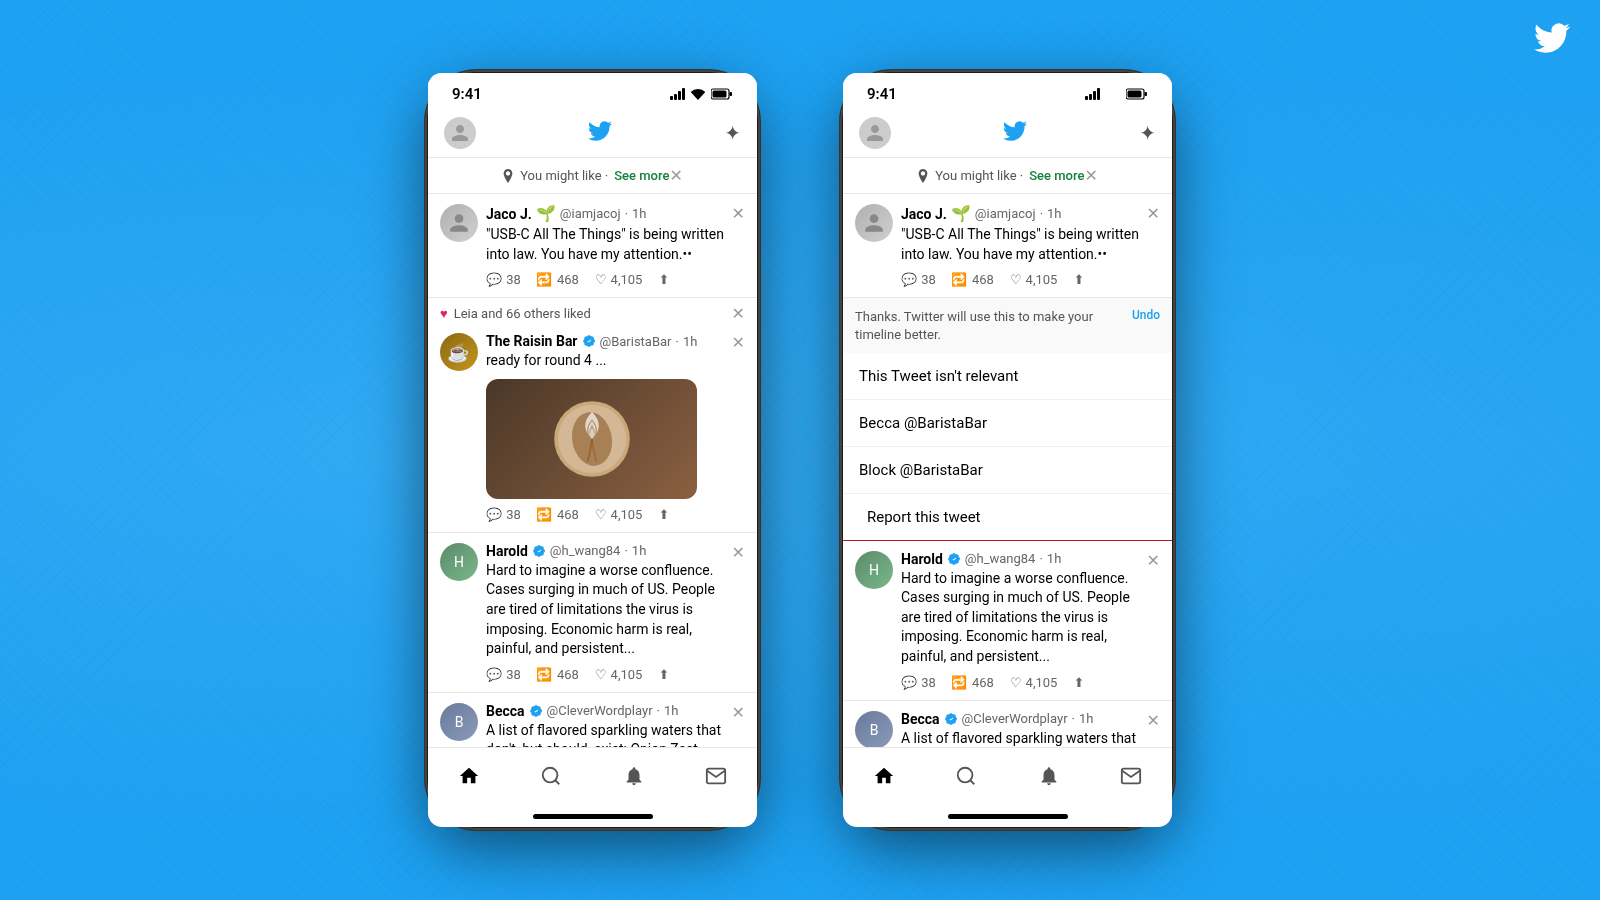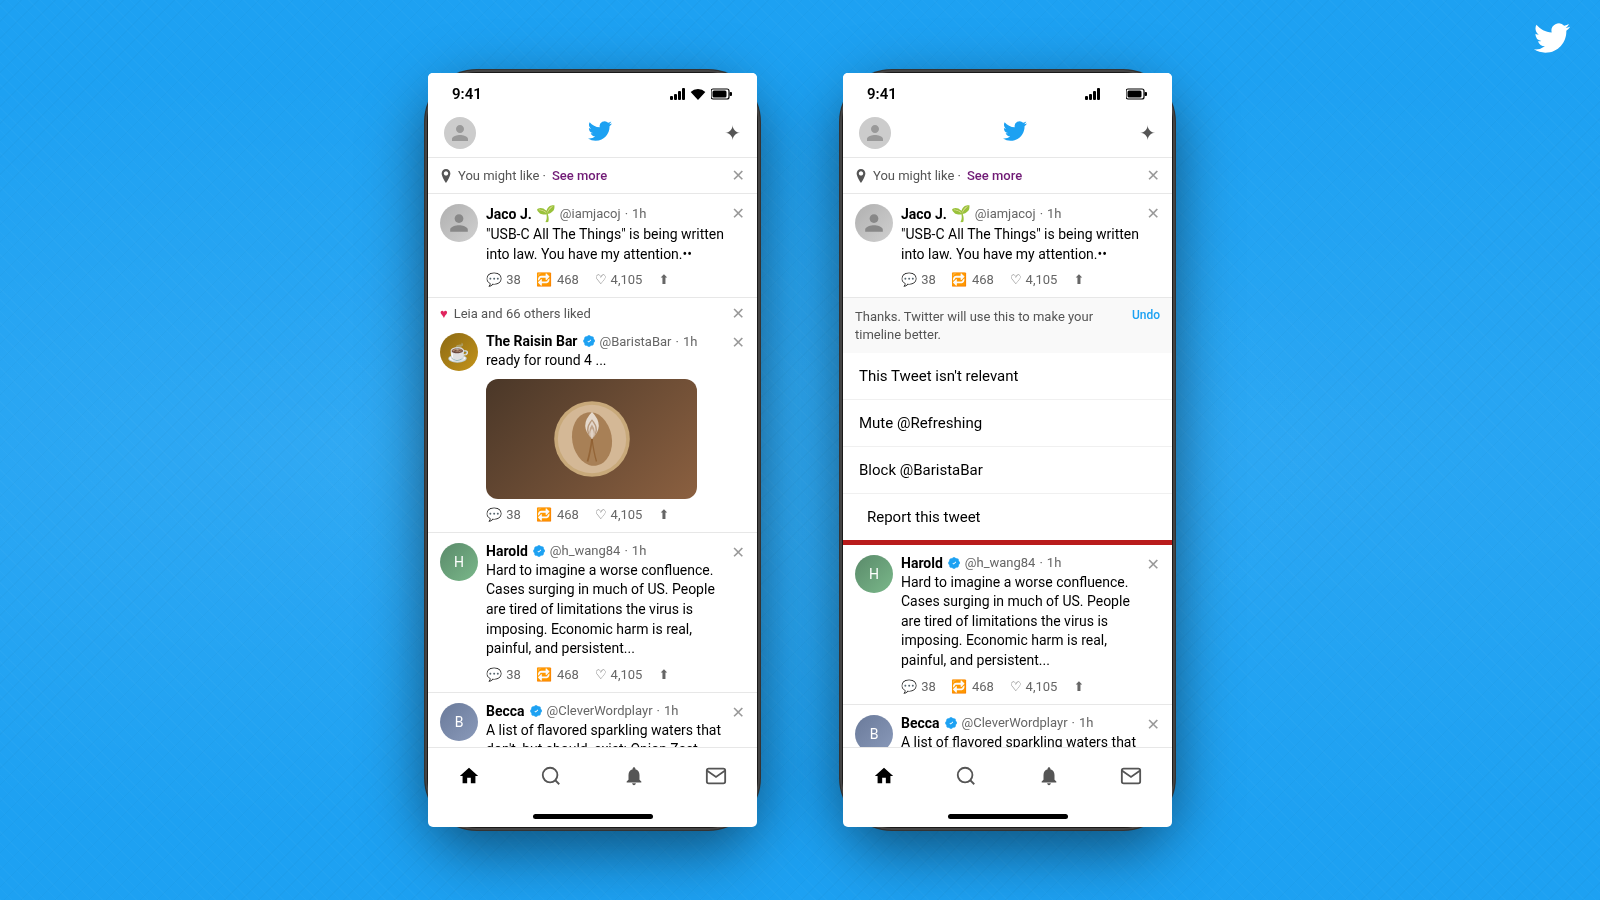--- a/index.html
+++ b/index.html
@@ -49,21 +49,21 @@
         0 0 0 1px #333,
         0 20px 60px rgba(0,0,0,0.5),
         inset 0 0 0 2px #444;
       position: relative;
       flex-shrink: 0;
     }
     .phone-inner {
       width: 100%;
       height: 100%;
       background: white;
-      border-radius: 5px;
+      border-radius: 14px;
       overflow: hidden;
       display: flex;
       flex-direction: column;
     }
 
     
     .status-bar {
       display: flex;
       justify-content: space-between;
       align-items: center;
@@ -127,34 +127,34 @@
     .feed {
       flex: 1;
       overflow: hidden;
       background: white;
     }
 
     
     .rec-banner {
       display: flex;
       align-items: center;
-      justify-content: space-between;
-      padding: 8px 12px;
+      justify-content: center;
+      padding: 8px 4px;
       border-bottom: 1px solid #e7e7e7;
       background: white;
     }
     .rec-banner-left {
       display: flex;
       align-items: center;
       gap: 6px;
       font-size: 13px;
       color: #555;
     }
     .rec-see-more {
-      color: #701a75;
+      color: #15803d;
       font-size: 13px;
       font-weight: 500;
     }
     .close-btn {
       color: #999;
       font-size: 16px;
       cursor: pointer;
     }
 
     
@@ -312,21 +312,21 @@
       height: 5px;
       width: 120px;
       background: #000;
       border-radius: 3px;
       margin: 0 auto 8px;
     }
 
     
     .dropdown-menu {
       background: #7f1d1d;
-      border-bottom: 5px solid #b91c1c;
+      border-bottom: 1px solid #b91c1c;
       padding: 0;
     }
     .dropdown-notification {
       display: flex;
       align-items: flex-start;
       justify-content: space-between;
       padding: 10px 12px 8px;
       background: #f9f9f9;
     }
     .dropdown-notification-text {
@@ -694,21 +694,21 @@
           <span class="close-btn">✕</span>
         </div>
       </div>
 
       <div class="dropdown-menu">
         <div class="dropdown-notification">
           <span class="dropdown-notification-text">Thanks. Twitter will use this to make your timeline better.</span>
           <span class="undo-btn">Undo</span>
         </div>
         <div class="dropdown-item">This Tweet isn't relevant</div>
-        <div class="dropdown-item">Mute @Refreshing</div>
+        <div class="dropdown-item">Becca @BaristaBar</div>
         <div class="dropdown-item">Block @BaristaBar</div>
         <div class="dropdown-item">Report this tweet</div>
       </div>
 
       <div class="tweet">
         <div class="tweet-row">
           <div class="tweet-header">
             <div class="tweet-avatar harold">H</div>
             <div class="tweet-content">
               <div class="tweet-meta">

